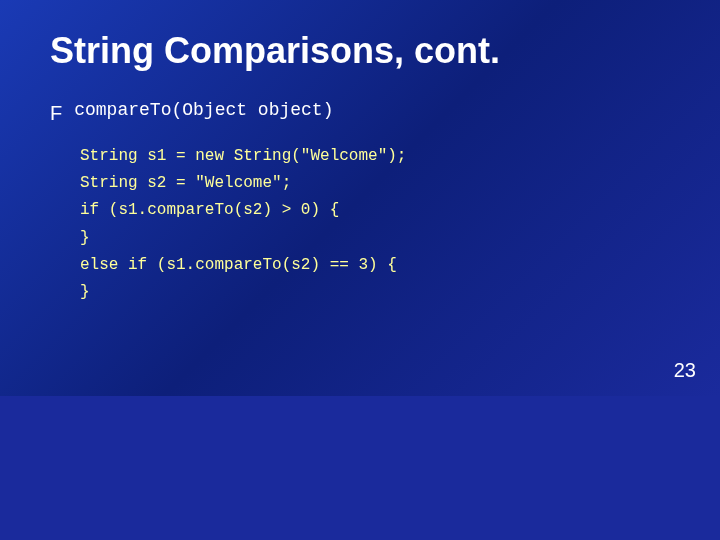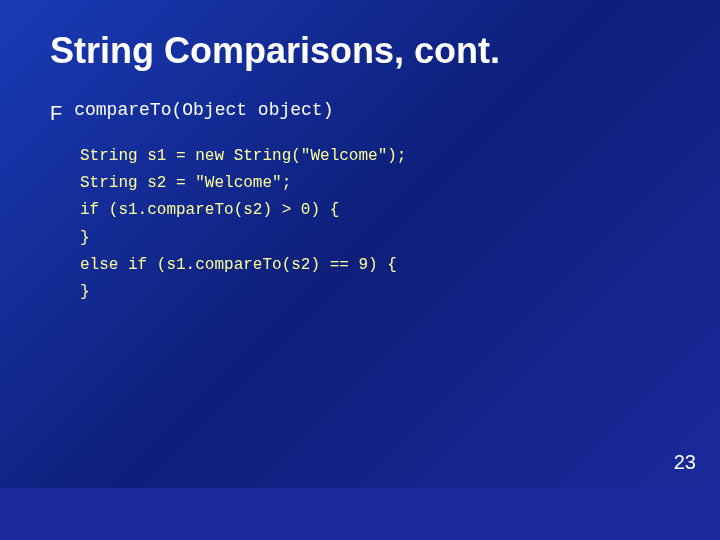--- a/index.html
+++ b/index.html
@@ -11,21 +11,21 @@
     body {
       width: 720px;
       height: 540px;
       overflow: hidden;
       background: #1a2a9c;
       font-family: Arial, sans-serif;
     }
 
     .slide {
       width: 720px;
-      height: 488px;
+      height: 396px;
       background: linear-gradient(135deg, #1a3ab5 0%, #0d1f7a 50%, #1a2a9c 100%);
       position: relative;
       padding: 30px 50px;
     }
 
     .title {
       color: #ffffff;
       font-size: 36px;
       font-weight: bold;
       margin-bottom: 28px;
@@ -87,18 +87,18 @@
     <span class="bullet-icon">F</span>
     <span class="bullet-text">compareTo(Object object)</span>
   </div>
 
   <div class="code-block">
     <span class="line">String s1 = new String("Welcome");</span>
     <span class="line">String s2 = "Welcome";</span>
     <span class="line"></span>
     <span class="line">if (s1.compareTo(s2) &gt; 0) {</span>
     <span class="line">}</span>
-    <span class="line">else if (s1.compareTo(s2) == 9) {</span>
+    <span class="line">else if (s1.compareTo(s2) == 3) {</span>
     <span class="line">}</span>
   </div>
 
   <div class="page-number">23</div>
 </div>
 
 </body></html>

